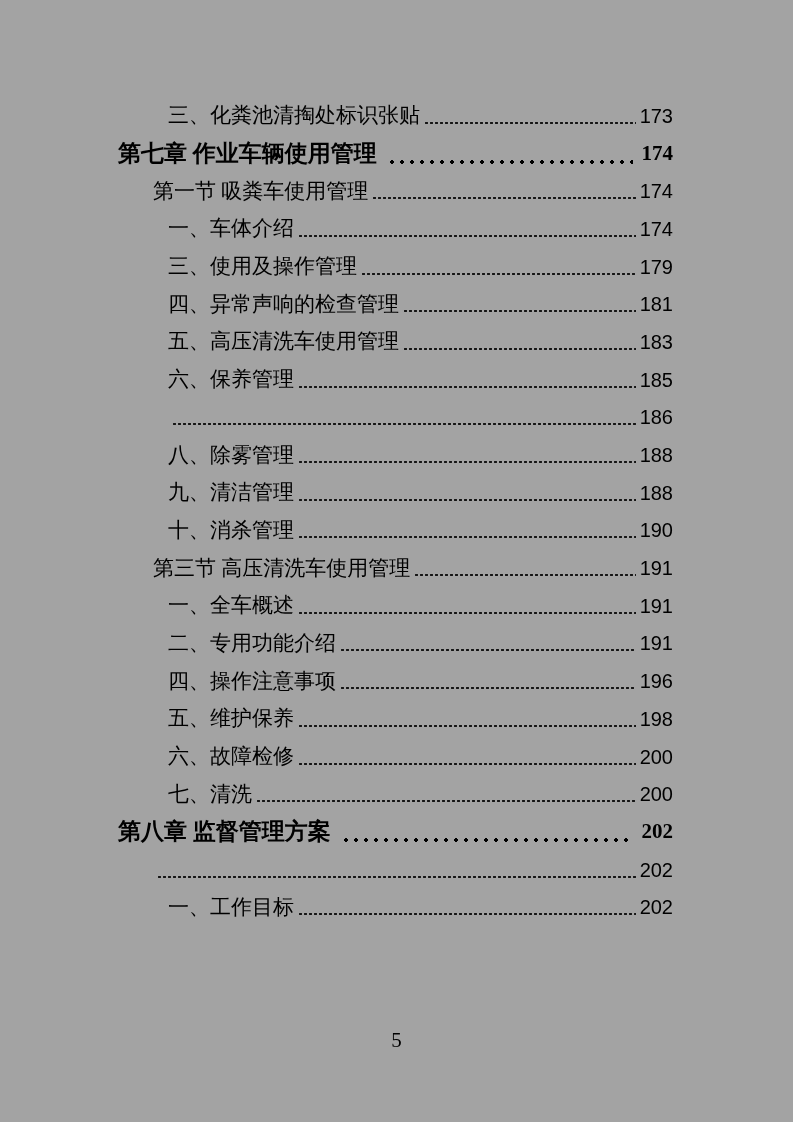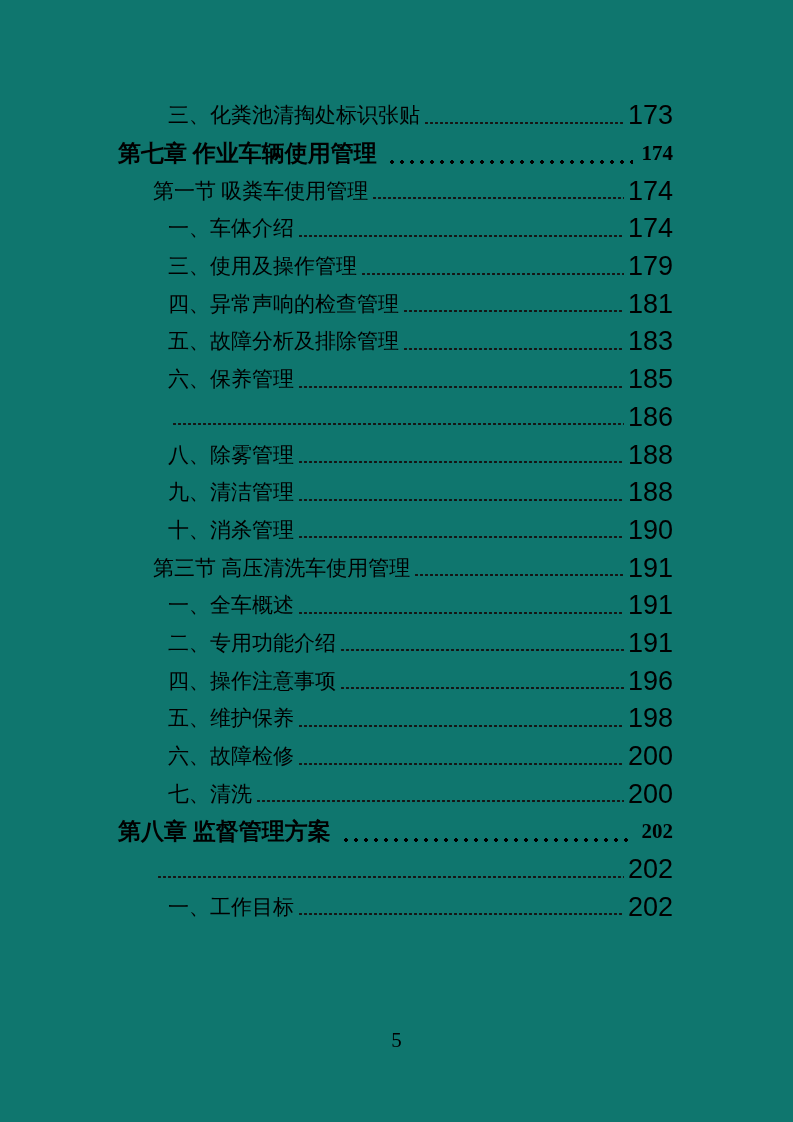--- a/index.html
+++ b/index.html
@@ -4,21 +4,21 @@
 <style>
   html, body {
     margin: 0;
     padding: 0;
     background: #ffffff;
   }
   .page {
     position: relative;
     width: 793px;
     height: 1122px;
-    background: #0f766e;
+    background: #a3a3a3;
     overflow: hidden;
     font-family: "Liberation Serif", "DejaVu Serif", serif;
     color: #000000;
   }
   .toc {
     position: absolute;
     left: 118px;
     top: 97px;
     width: 555px;
   }
@@ -55,21 +55,21 @@
     height: 6px;
     margin-left: 10px;
     margin-right: 9px;
     transform: translateY(8px);
     background-image: radial-gradient(circle, #000000 1.8px, transparent 2.1px);
     background-size: 10px 6px;
   }
   .toc-page {
     flex: 0 0 auto;
     font-family: "Liberation Sans", "DejaVu Sans", sans-serif;
-    font-size: 27px;
+    font-size: 20px;
   }
   .level-chapter .toc-page {
     font-family: "Liberation Serif", "DejaVu Serif", serif;
     font-size: 21px;
     font-weight: bold;
   }
   .footer-page-number {
     position: absolute;
     left: 0;
     right: 0;
@@ -108,21 +108,21 @@
     <span class="toc-label">三、使用及操作管理</span>
     <span class="leader"></span>
     <span class="toc-page">179</span>
   </div>
       <div class="toc-row level-sub">
     <span class="toc-label">四、异常声响的检查管理</span>
     <span class="leader"></span>
     <span class="toc-page">181</span>
   </div>
       <div class="toc-row level-sub">
-    <span class="toc-label">五、故障分析及排除管理</span>
+    <span class="toc-label">五、高压清洗车使用管理</span>
     <span class="leader"></span>
     <span class="toc-page">183</span>
   </div>
       <div class="toc-row level-sub">
     <span class="toc-label">六、保养管理</span>
     <span class="leader"></span>
     <span class="toc-page">185</span>
   </div>
       <div class="toc-row level-sub">
     <span class="leader"></span>

